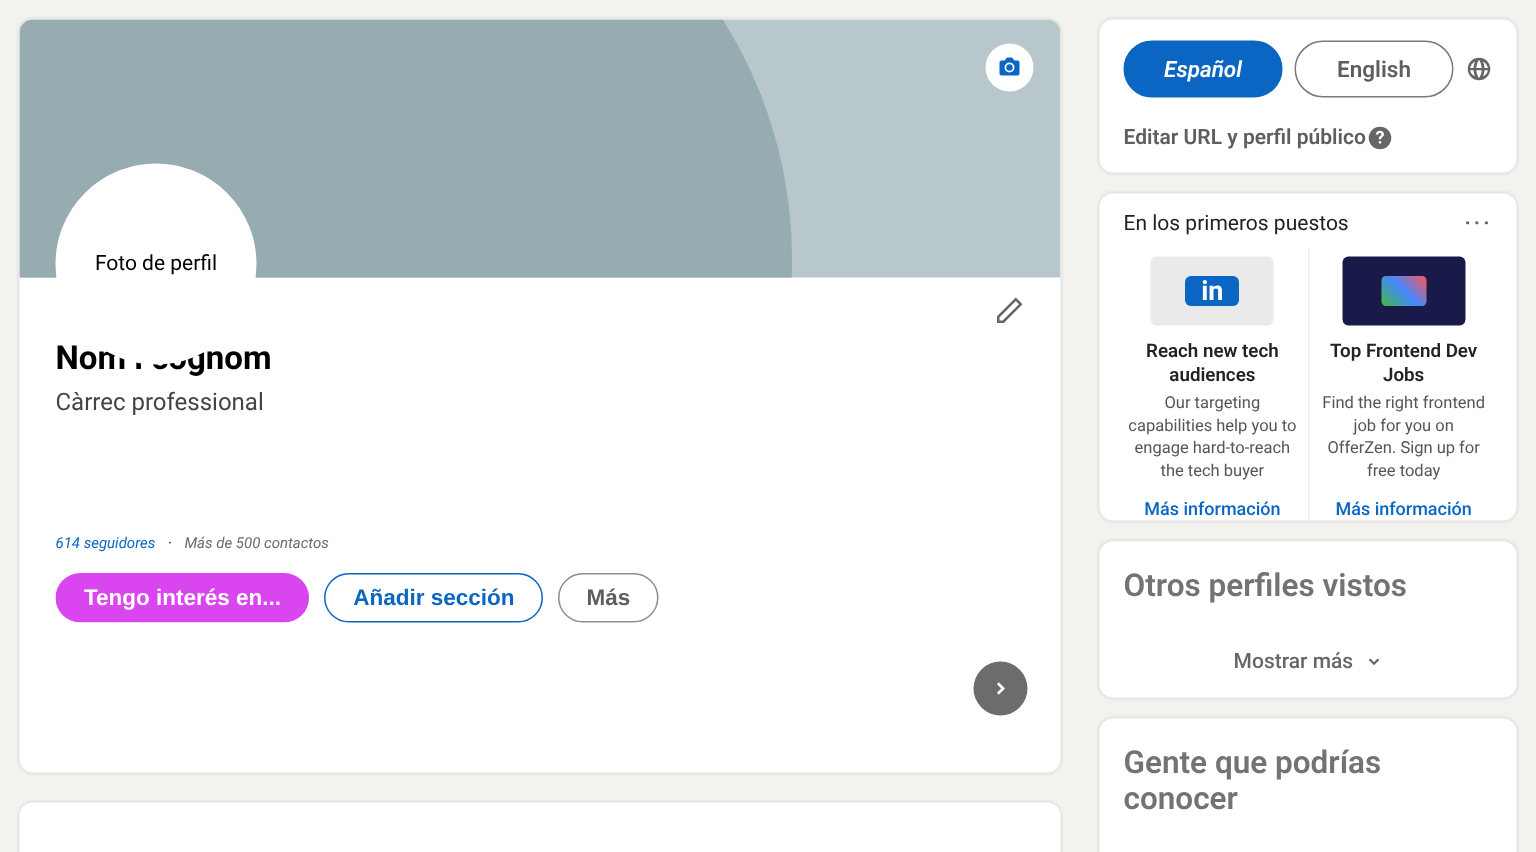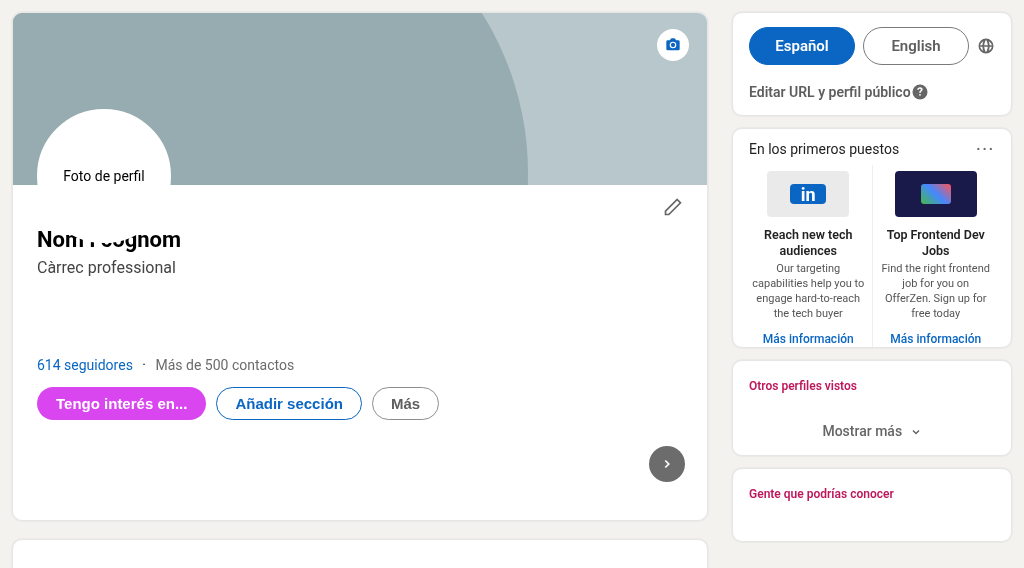--- a/index.html
+++ b/index.html
@@ -77,21 +77,21 @@
       width: 28px;
       height: 28px;
       display: flex;
       align-items: center;
       justify-content: center;
       cursor: pointer;
       color: #666;
     }
     .name { font-size: 22px; font-weight: 700; margin-top: 26px; }
     .role { font-size: 16px; color: #444; margin-top: 6px; font-weight: 400; }
-    .stats { margin-top: 80px; color: #0a66c2; font-size: 14px; }
+    .stats { margin-top: 80px; color: #0a66c2; font-size: 10px; font-style: italic; }
     .stats .sep { margin: 0 6px; color: #222; }
     .stats .contacts { color: #6b6b6b; }
     .actions { display: flex; gap: 10px; margin-top: 14px; align-items: center; }
     .btn {
       border-radius: 22px;
       padding: 8px 18px;
       font-size: 15px;
       cursor: pointer;
       font-weight: 600;
       border: 1px solid transparent;
@@ -125,21 +125,21 @@
       text-align: center;
       border-radius: 22px;
       padding: 9px 0;
       font-size: 15px;
       font-weight: 600;
       cursor: pointer;
       border: 1px solid #7a7a7a;
       color: #5e5e5e;
       background: #fff;
     }
-    .pill.active { background: #0a66c2; color: #fff; border-color: #0a66c2; }
+    .pill.active { background: #0a66c2; color: #fff; border-color: #0a66c2; font-style: italic; }
     .globe { width: 18px; height: 18px; color: #666; flex-shrink: 0; }
     .editor-row {
       display: flex;
       align-items: center;
       margin-top: 18px;
       color: #5e5e5e;
       font-size: 14px;
       font-weight: 600;
     }
     .help-icon {
@@ -172,21 +172,21 @@
       align-items: center;
       justify-content: center;
       margin-bottom: 10px;
     }
     .in-badge { width: 36px; height: 20px; background: #0a66c2; color: #fff; border-radius: 4px; display:flex; align-items:center; justify-content:center; font-weight:700; font-size: 18px; }
     .promo-dev { background: #1a1a4a; width:82px; height:46px; border-radius:4px; position:relative; }
     .promo-title { font-weight: 600; font-size: 12.5px; color: #222; margin-bottom: 4px; line-height:1.25; }
     .promo-desc { line-height: 1.35; }
     .promo-link { color: #0a66c2; font-size: 12px; margin-top: 10px; cursor: pointer; font-weight: 500; display:block; height: 22px; overflow: hidden;}
     .simple-section { padding: 18px 16px; }
-    .section-title { font-size: 12px; font-weight: 600; color: #be185d; }
+    .section-title { font-size: 21px; font-weight: 600; color: #737373; }
     .show-more { text-align: center; padding: 12px 0 16px; color: #666; font-size: 14px; cursor: pointer; font-weight: 500;}
     .dots { letter-spacing: 2px; font-weight: 700; cursor:pointer; color:#666; }
     .promo-wrapper{ max-height: 220px; overflow:hidden; }
   </style>
 </head>
 <body>
 
 <div class="layout">
   <div class="main">
     <div class="card" style="position:relative; padding-bottom: 4px;">

